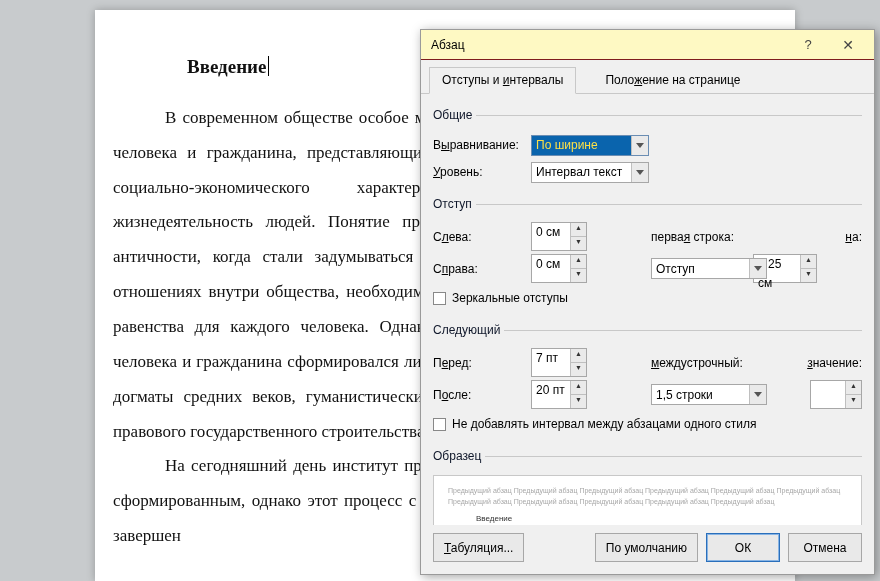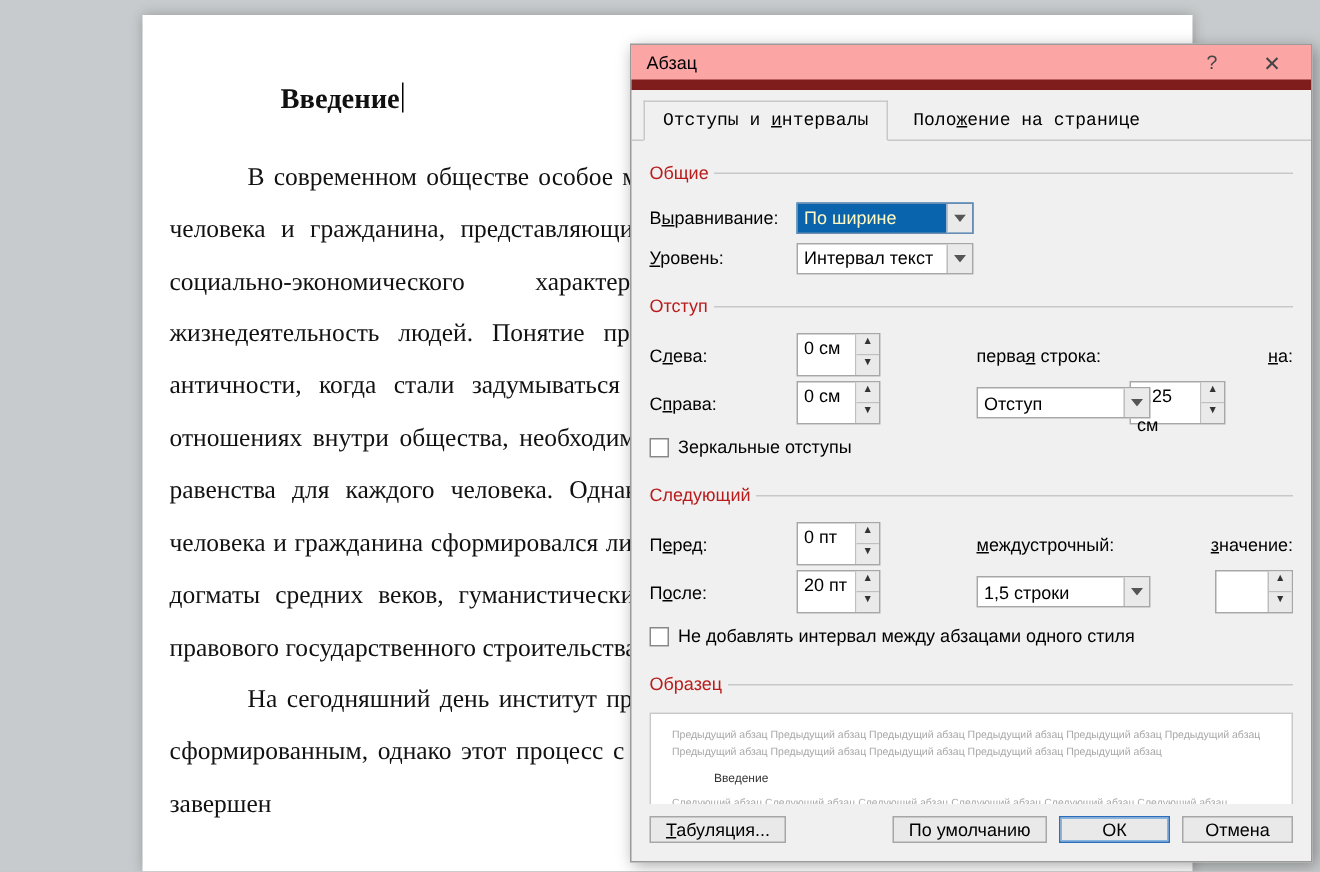--- a/index.html
+++ b/index.html
@@ -6,40 +6,40 @@
   body { font-family: "Segoe UI", Tahoma, sans-serif; font-size: 12px; background: #909090; width: 880px; height: 581px; overflow: hidden; position: relative; }
   
   .doc-bg { position:absolute; left:0; top:0; width:880px; height:581px; background:#c8cbcd; }
   .page { position:absolute; left:95px; top:10px; width:700px; height:571px; background:#fff; box-shadow:0 0 8px rgba(0,0,0,0.25); padding:38px 54px 0 18px; }
   .page-inner { font-family:"Times New Roman", serif; font-size:17px; line-height:2.05; color:#111; }
   .doc-title { font-family:"Times New Roman", serif; font-weight:bold; font-size:19px; text-align:left; margin:0 0 14px 74px; display:inline-block; }
   .cursor { display:inline-block; width:1px; height:20px; background:#000; vertical-align:-3px; margin-left:1px; }
   .doc-paras p { text-indent:52px; text-align:justify; }
 
   .dialog { position:absolute; left:420px; top:29px; width:455px; height:546px; background:#f0f0f0; border:1px solid #9a9a9a; box-shadow:2px 2px 10px rgba(0,0,0,0.35); display:flex; flex-direction:column; }
-  .titlebar { height:30px; background:#fca5a5; display:flex; align-items:center; padding:0 6px 0 10px; border-bottom:7px solid #7f1d1d; }
+  .titlebar { height:30px; background:#fef9c3; display:flex; align-items:center; padding:0 6px 0 10px; border-bottom:1px solid #7f1d1d; }
   .titlebar .title { flex:1; font-size:12px; }
   .titlebar .tb-btn { width:40px; height:28px; text-align:center; line-height:28px; font-size:13px; color:#444; cursor:default; }
   .titlebar .tb-btn.close { font-size:14px; }
 
-  .tabs { display:flex; padding:6px 8px 0 8px; border-bottom:1px solid #c8c8c8; gap:4px;font-family:Liberation Mono, monospace; }
+  .tabs { display:flex; padding:6px 8px 0 8px; border-bottom:1px solid #c8c8c8; gap:16px; }
   .tab { padding:5px 12px 6px 12px; font-size:12px; border:1px solid transparent; position:relative; top:1px; }
   .tab.active { background:#f0f0f0; border:1px solid #c8c8c8; border-bottom:1px solid #f0f0f0; }
   .tab span.u { text-decoration:underline; }
 
   .body-area { padding:8px 12px 0 12px; flex:1; overflow:hidden; }
   
   fieldset { border:none; border-top:1px solid #c8c8c8; margin:6px 0 8px 0; padding:8px 0 2px 0; }
-  fieldset > legend { font-size:12px; padding:0 4px 0 0; color:#b91c1c; }
+  fieldset > legend { font-size:12px; padding:0 4px 0 0; color:#0f172a; }
   .row { display:flex; align-items:center; margin:3px 0; min-height:24px; }
   .lbl { width:98px; font-size:12px; }
   .lbl .u { text-decoration:underline; }
   
   .combo { position:relative; display:inline-flex; align-items:center; height:21px; border:1px solid #a7a7a7; background:#fff; font-size:12px; }
-  .combo.sel { background:#0a64ad; color:#fef9c3; border-color:#6a8db3; }
+  .combo.sel { background:#0a64ad; color:#fde047; border-color:#6a8db3; }
   .combo .val { padding:0 4px; flex:1; white-space:nowrap; overflow:hidden; }
   .combo .arrow { width:17px; height:19px; border-left:1px solid #bfbfbf; background:#eaeaea; display:flex; align-items:center; justify-content:center; color:#333; }
   .combo.sel .arrow { background:#eaeaea; color:#333; }
   .combo .arrow svg { width:8px; height:5px; }
   
   .spin { display:inline-flex; height:29px; border:1px solid #a7a7a7; background:#fff; }
   .spin .sval { width:38px; padding:0 4px; font-size:12px; line-height:19px; border:none; outline:none; }
   .spin .btns { width:16px; display:flex; flex-direction:column; border-left:1px solid #bfbfbf; }
   .spin .b { flex:1; font-size:7px; text-align:center; line-height:9px; background:#eaeaea; color:#333;}
   .spin .b:first-child { border-bottom:1px solid #bfbfbf; }
@@ -51,21 +51,21 @@
   .col2 .c1 { width:98px; }
   .col2 .c2 { width:120px; }
   .col2 .c3 { width:102px; }
   .col2 .c4 { flex:1; display:flex; align-items:center; gap:6px; }
   
   .preview { border:1px solid #c8c8c8; background:#fff; margin:4px 0 0 0; height:94px; padding:10px 14px; font-size:7px; color:#a8a8a8; line-height:1.5; overflow:hidden;}
   .preview .pv-sample { color:#333; font-size:8px; margin:6px 0 6px 28px; }
 
   .btnbar { display:flex; gap:8px; padding:8px 12px 12px 12px; align-items:center; }
   .btnbar .spacer { flex:1; }
-  .btn { min-width:74px; height:18px; border:1px solid #a7a7a7; background:#e9e9e9; font-size:12px; padding:0 10px; }
+  .btn { min-width:74px; height:29px; border:1px solid #a7a7a7; background:#e9e9e9; font-size:12px; padding:0 10px; }
   .btn.primary { border:1px solid #2a6fbb; box-shadow:inset 0 0 0 1px #88b4e4; }
   .btn .u { text-decoration:underline; }
 </style>
 </head>
 <body>
 
 <div class="doc-bg">
   <div class="page">
     <div class="page-inner">
       <span class="doc-title">Введение</span><span class="cursor"></span>
@@ -178,21 +178,21 @@
         </label>
       </div>
     </fieldset>
 
     <fieldset>
       <legend>Следующий</legend>
       <div class="row col2">
         <div class="c1 lbl"><span>П</span><span class="u">е</span><span>ред:</span></div>
         <div class="c2">
           <div class="spin">
-            <div class="sval">0 пт</div>
+            <div class="sval">7 пт</div>
             <div class="btns">
                 <div class="b">▲</div>
                 <div class="b">▼</div>
               </div>
           </div>
         </div>
         <div class="c3 lbl"><span></span><span class="u">м</span><span>еждустрочный:</span></div>
         <div class="c4">
           <span style="flex:1"></span>
           <span class="lbl" style="width:auto"><span></span><span class="u">з</span><span>начение:</span></span>

